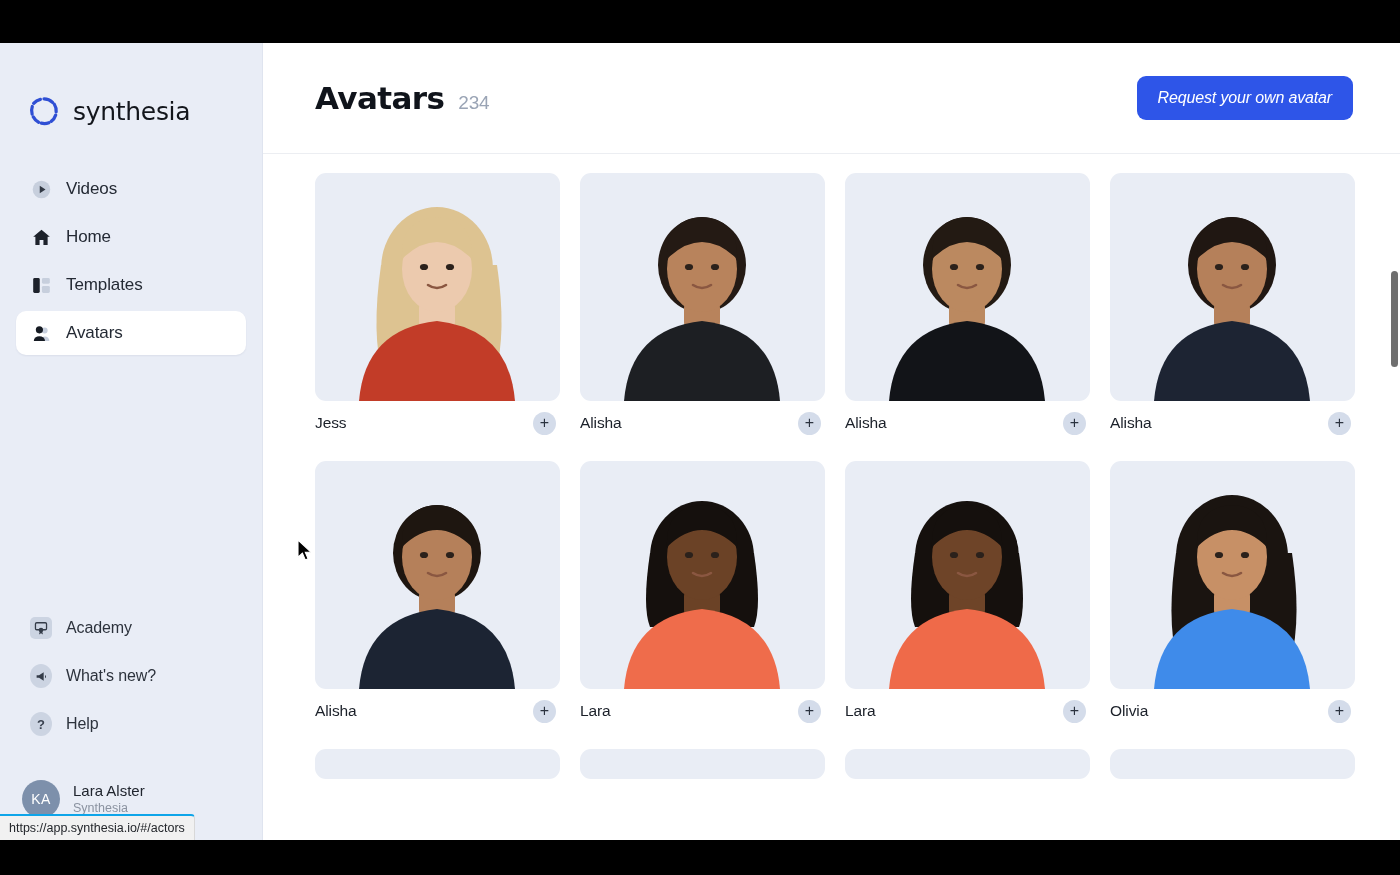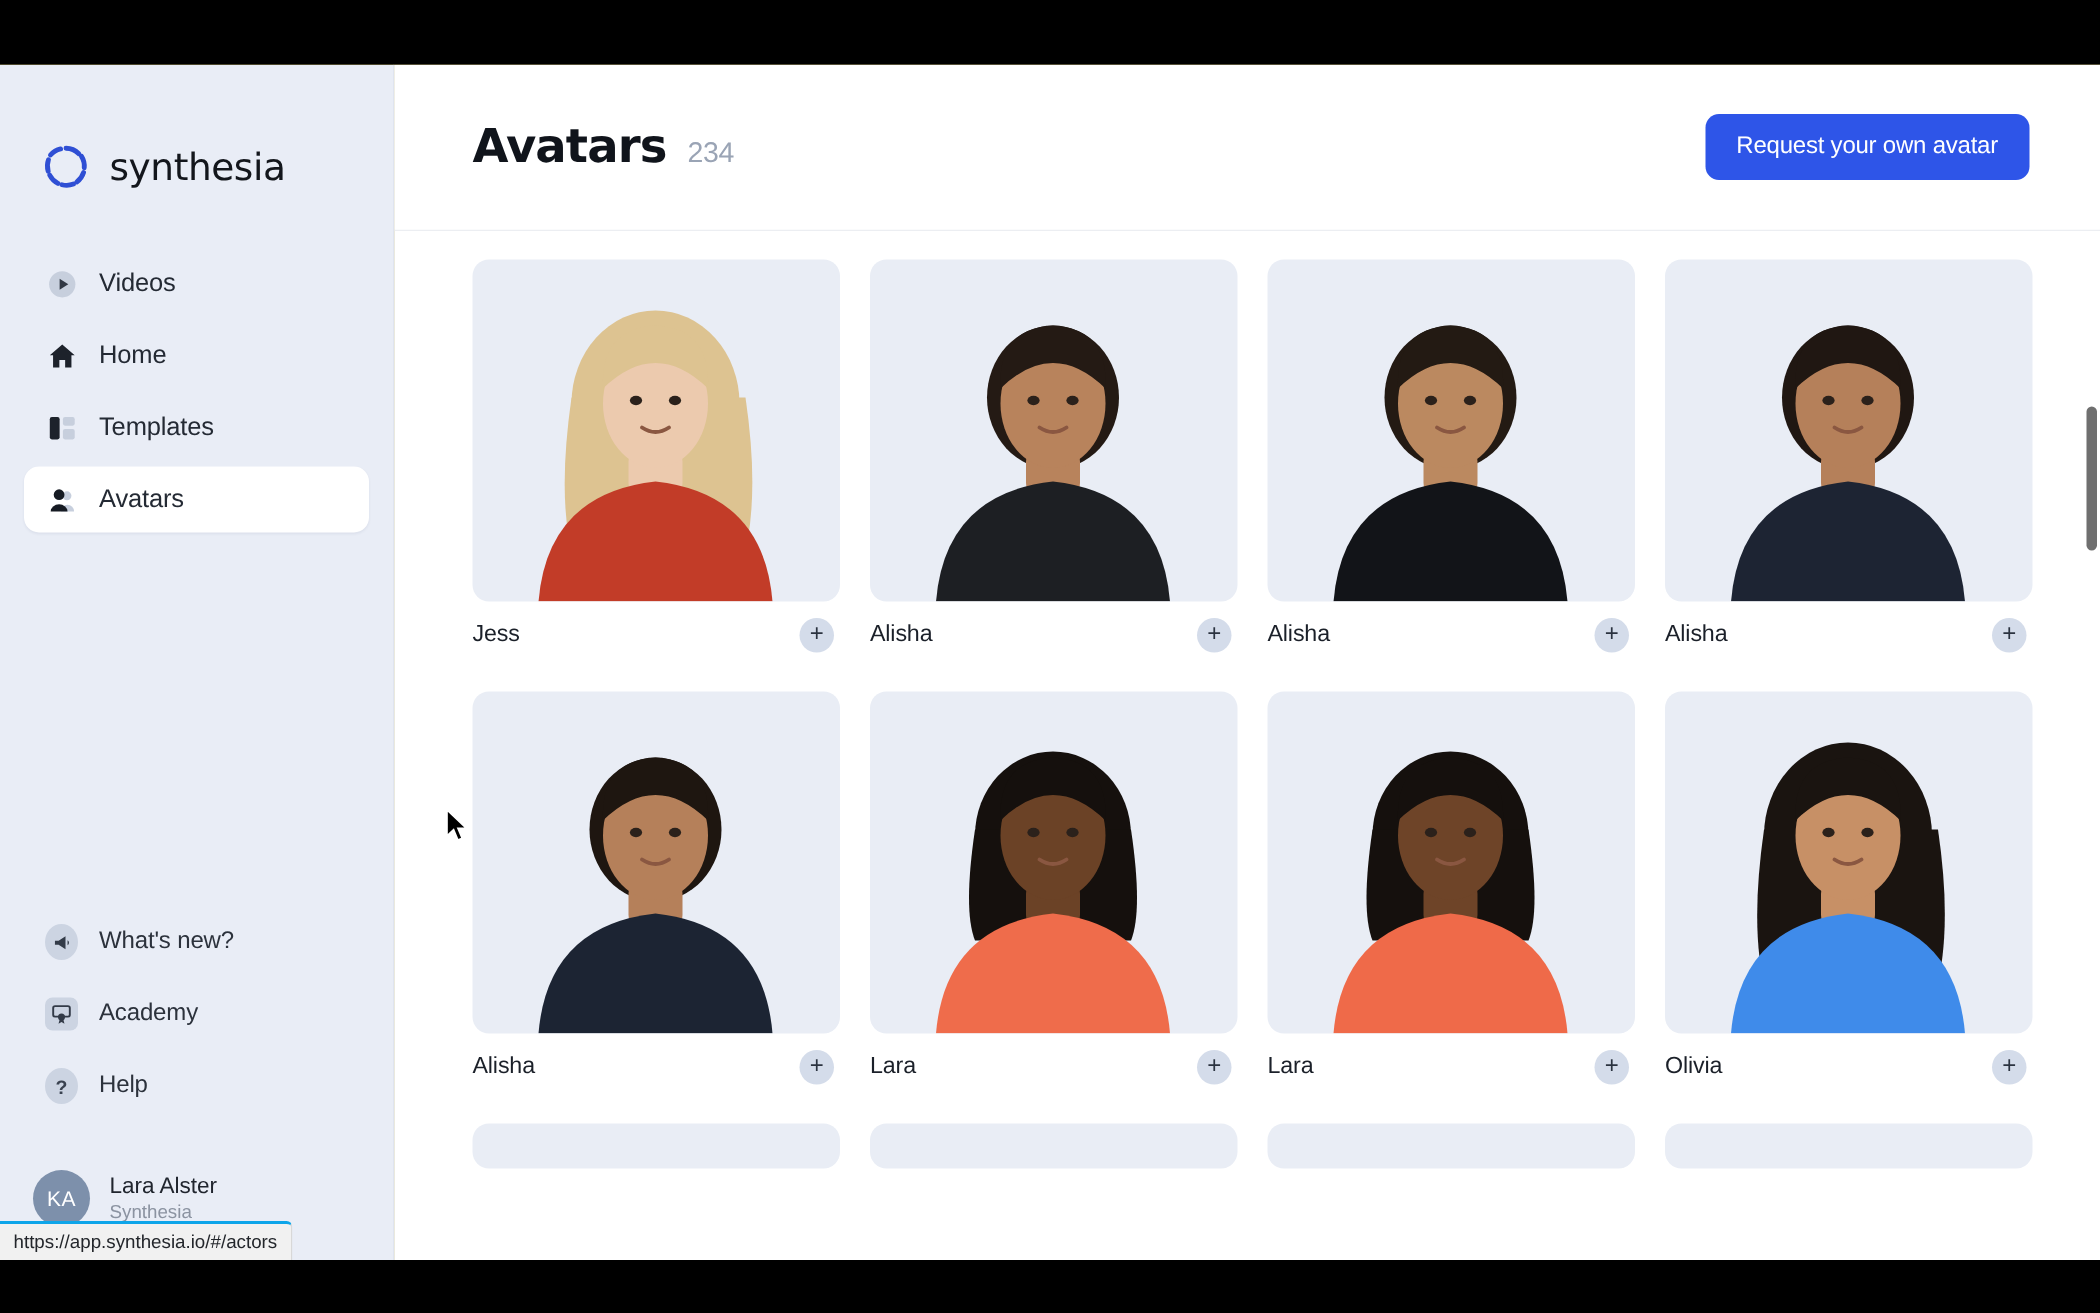--- a/index.html
+++ b/index.html
@@ -31,21 +31,21 @@
   .letterbox.top { top: 0; height: 43px; }
   .letterbox.bottom { bottom: 0; height: 35px; }
 
   
   #viewport {
     position: absolute;
     top: 43px;
     left: 0;
     width: 1400px;
     height: 797px;
-    background: #fde047;
+    background: #e5e5e5;
     overflow: hidden;
     padding-left: 48px;
   }
 
   
   #sidebar {
     position: absolute;
     top: 0;
     left: 0;
     width: 263px;
@@ -383,45 +383,45 @@
           <span class="nav-label">Avatars</span>
         </div>
 
 
       </nav>
 
       <div class="nav-bottom">
 
         <div class="nav-item">
           <span class="nav-icon">
-            <span class="circ-icon">
-              <svg viewBox="0 0 24 24" width="13" height="13" fill="#333b48">
-                <path d="M3 9.5 h4.5 L16 4 v16 L7.5 14.5 H3 z"></path>
-                <path d="M18.5 9 a3.4 3.4 0 0 1 0 6 z"></path>
-              </svg>
-            </span>
-          </span>
-          <span class="nav-label">What's new?</span>
-        </div>
-
-        <div class="nav-item">
-          <span class="nav-icon">
             <span class="sq-icon">
               <svg viewBox="0 0 24 24" width="14" height="14">
                 <rect x="2.5" y="3" width="19" height="12" rx="2.2" fill="none" stroke="#333b48" stroke-width="2.2"></rect>
                 <circle cx="12" cy="15.5" r="4" fill="#333b48"></circle>
                 <path d="M9.8 18.5 L8.6 23 L12 21.2 L15.4 23 L14.2 18.5 z" fill="#333b48"></path>
               </svg>
             </span>
           </span>
           <span class="nav-label">Academy</span>
         </div>
 
         <div class="nav-item">
           <span class="nav-icon">
+            <span class="circ-icon">
+              <svg viewBox="0 0 24 24" width="13" height="13" fill="#333b48">
+                <path d="M3 9.5 h4.5 L16 4 v16 L7.5 14.5 H3 z"></path>
+                <path d="M18.5 9 a3.4 3.4 0 0 1 0 6 z"></path>
+              </svg>
+            </span>
+          </span>
+          <span class="nav-label">What's new?</span>
+        </div>
+
+        <div class="nav-item">
+          <span class="nav-icon">
             <span class="circ-icon">?</span>
           </span>
           <span class="nav-label">Help</span>
         </div>
 
       </div>
 
       <div class="user-block">
         <span class="avatar-circle">KA</span>
         <span>
@@ -432,21 +432,21 @@
 
     </aside>
 
     <main id="main">
 
       <div id="page-header">
         <div class="title-wrap">
           <span class="page-title">Avatars</span>
           <span class="page-count">234</span>
         </div>
-        <button class="cta-button" style="background: rgb(46, 85, 232);">Request your own avatar</button>
+        <button class="cta-button" style="background: rgb(46, 85, 232); font-style: italic;">Request your own avatar</button>
       </div>
       <div class="header-rule"></div>
 
       <div id="grid-scroll">
         <div class="grid" id="grid">
             <div class="card">
               <div class="card-thumb" style="height: 0px; margin-bottom: 0px;"></div>
               <div class="card-foot"></div>
             </div>
             <div class="card">

